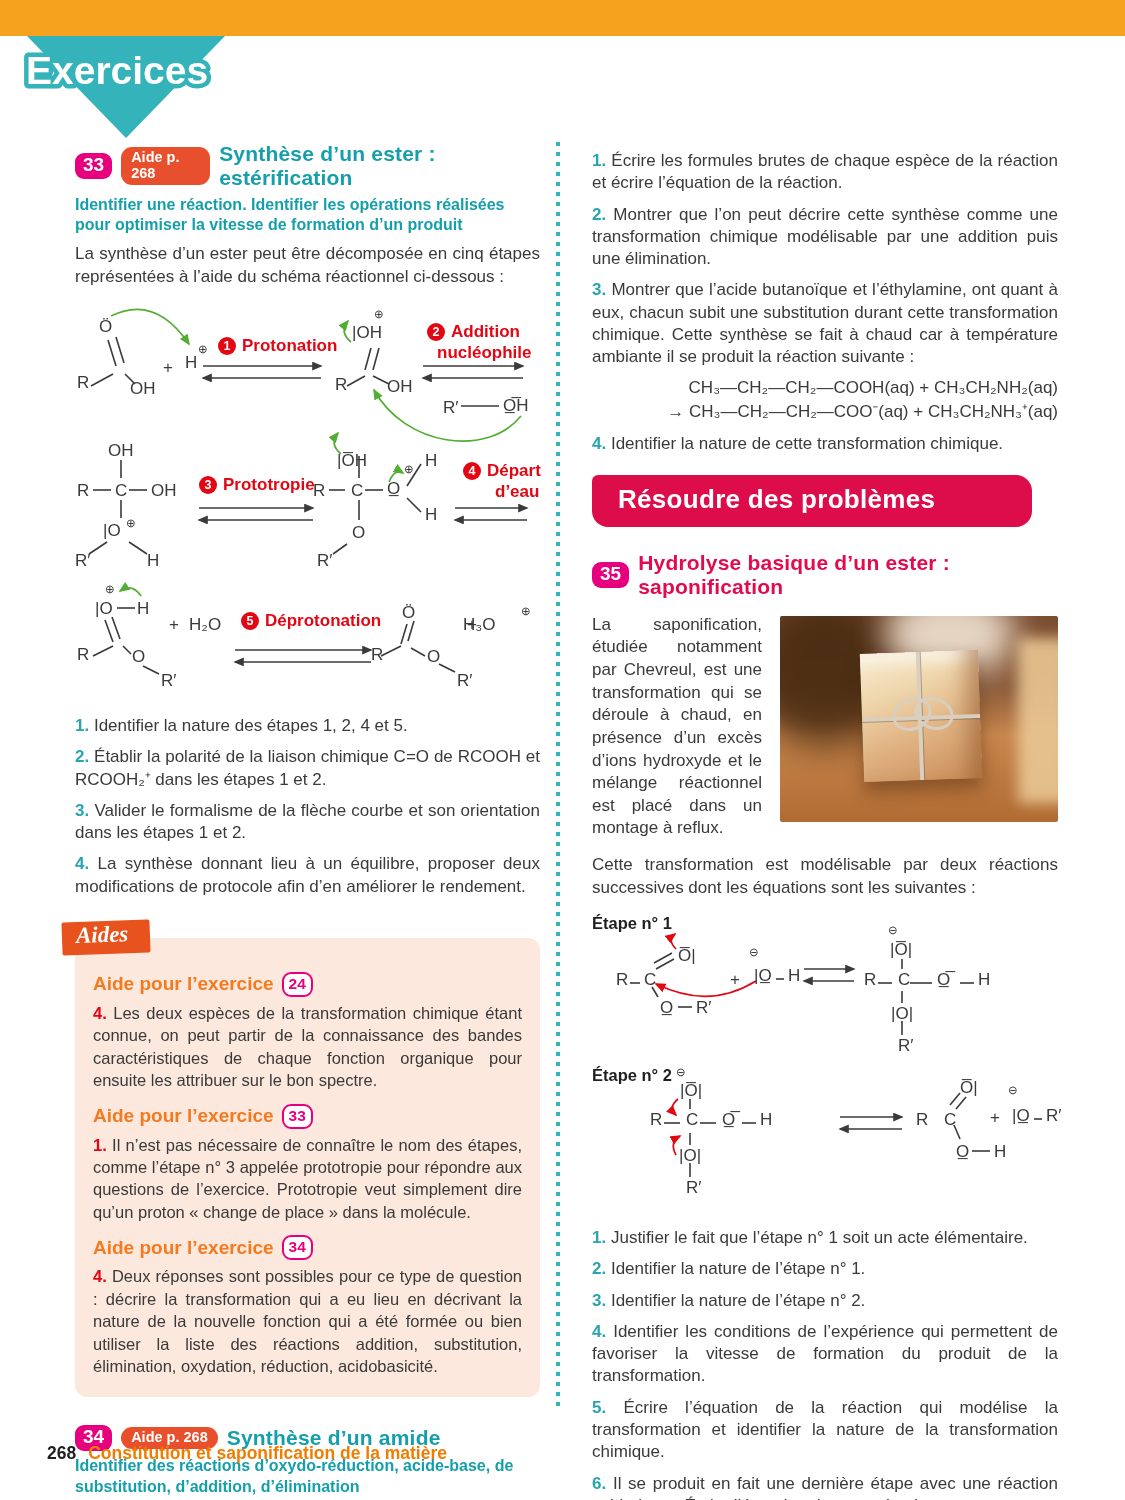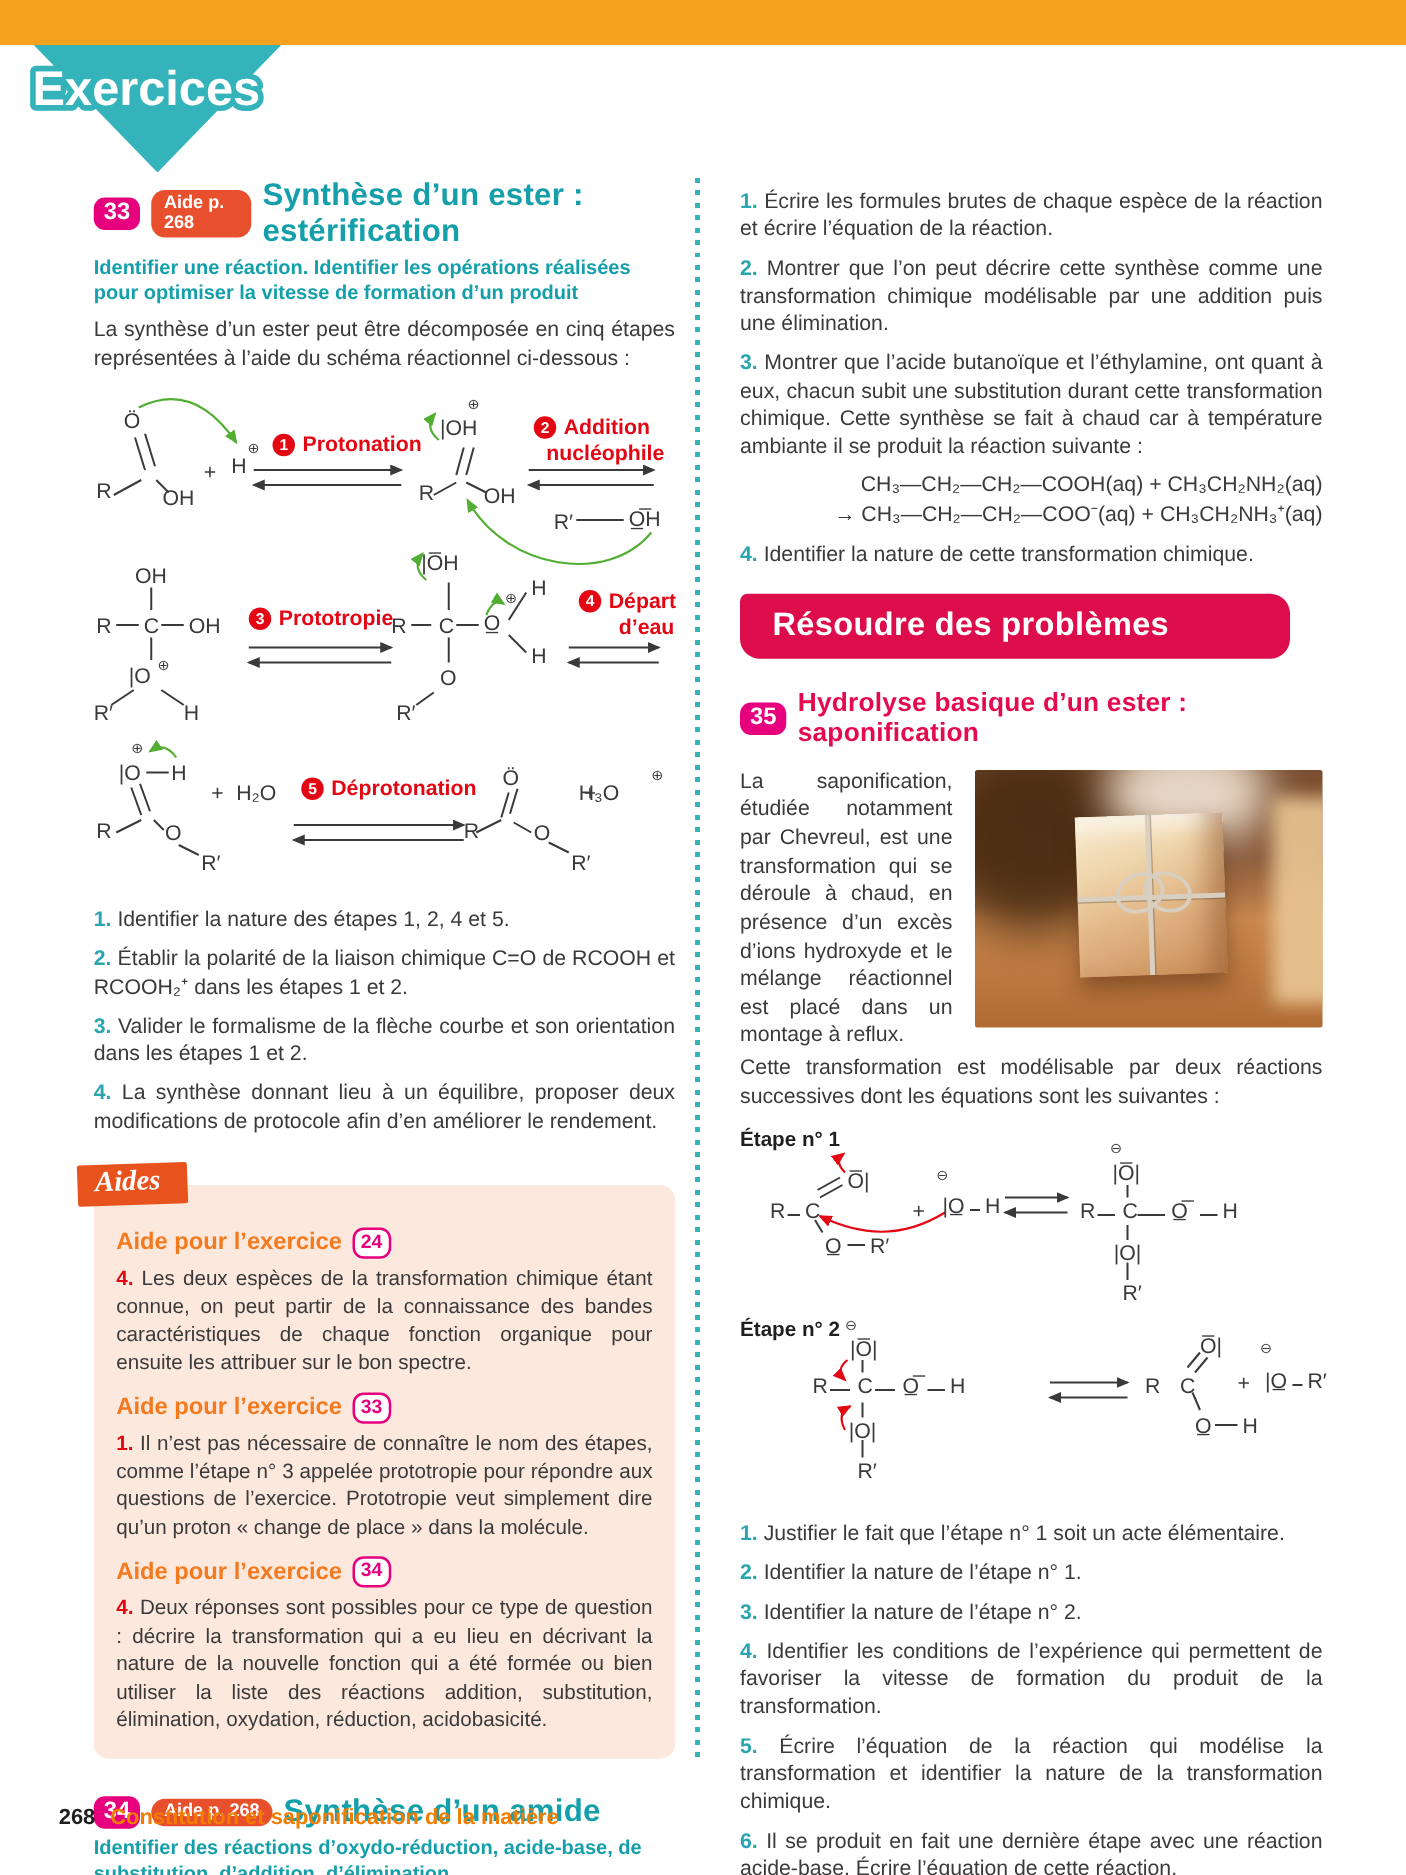--- a/index.html
+++ b/index.html
@@ -12,21 +12,21 @@
   .divider{position:absolute;left:556px;top:142px;width:4px;height:1268px;
        background-image:repeating-linear-gradient(180deg,#35b3ba 0 4px,transparent 4px 10px)}
   .col{position:absolute;top:142px;width:465px}
   .col-left{left:75px}
   .col-right{left:592px;width:466px;top:140px}
   .exhead{display:flex;align-items:center;gap:9px;margin:0 0 5px}
   .numbadge{background:#e6007e;color:#fff;font-weight:bold;font-size:19px;border-radius:9px;
        padding:1px 8px 2px;line-height:1.2}
   .aidebadge{background:#e8502d;color:#fff;font-weight:bold;font-size:14.5px;border-radius:11px;
        padding:3px 10px;line-height:1.1}
-  .extitle{color:#149faa;font-weight:bold;font-size:25px;letter-spacing:.2px}
+  .extitle{color:#149faa;font-weight:bold;font-size:21px;letter-spacing:.2px}
   .extitle.red{color:#e30a4e;font-size:21px}
   .subtitle{color:#149faa;font-weight:bold;font-size:16px;line-height:1.28;margin:0 0 7px;text-align:left}
   .body-p{font-size:17px;line-height:1.33;text-align:justify;margin:0}
   .scheme{position:relative}
   .scheme svg{position:absolute;left:0;top:0;overflow:visible}
   .si{position:absolute;white-space:pre;line-height:1}
   .atom{font-size:17px;color:#3a3a3a}
   .chg{font-size:11.5px;color:#3a3a3a}
   .snum{width:18px;height:18px;background:#e30613;color:#fff;border-radius:50%;
         font-size:12.5px;font-weight:bold;text-align:center;line-height:18px}
@@ -64,21 +64,21 @@
        background:linear-gradient(160deg,#f8ecd4 0%,#efd6ac 30%,#e0b281 62%,#c98d58 100%);
        box-shadow:inset -26px 0 22px -14px rgba(140,80,38,.55),inset 0 20px 16px -12px rgba(255,252,244,.9),0 10px 18px rgba(70,35,10,.45)}
   .twine-v{position:absolute;left:56px;top:0;width:4px;height:128px;background:#d9d0c2;box-shadow:1px 0 0 rgba(90,70,50,.4)}
   .twine-h{position:absolute;left:0;top:64px;width:118px;height:4px;background:#d8cfc1;box-shadow:0 1px 0 rgba(90,70,50,.4)}
   .bow{position:absolute;left:30px;top:46px;width:34px;height:26px;border:3px solid #d8cfc1;
        border-radius:50% 50% 50% 50%;transform:rotate(-20deg);background:transparent}
   .bow2{left:52px;transform:rotate(22deg)}
   .footer{position:absolute;left:47px;top:1443px;display:flex;align-items:baseline;gap:12px}
   .pagenum{font-weight:bold;font-size:17.5px;color:#1f1f1f}
   .chapter{font-weight:bold;font-size:17.5px;color:#f07d00}
-  .mt6{margin-top:3px}
+  .mt6{margin-top:14px}
 </style>
 </head>
 <body>
 
 <div class="topbar"></div>
 <div class="tri"></div>
 <div class="logo">
   <svg width="240" height="72">
     <text x="8" y="46" font-family="Liberation Sans, sans-serif" font-size="39" font-weight="bold" fill="#ffffff" stroke="#35b3ba" stroke-width="9" paint-order="stroke" stroke-linejoin="round">Exercices</text>
   </svg>
@@ -179,21 +179,21 @@
       <span class="si atom" style="left: 33px; top: 138px;">OH</span>
       <span class="si atom" style="left: 2px; top: 178px;">R</span>
       <span class="si atom" style="left: 40px; top: 178px;">C</span>
       <span class="si atom" style="left: 76px; top: 178px;">OH</span>
       <span class="si atom" style="left: 28px; top: 218px;">|O</span>
       <span class="si chg" style="left: 51px; top: 214px;">⊕</span>
       <span class="si atom" style="left: 0px; top: 248px;">R′</span>
       <span class="si atom" style="left: 72px; top: 248px;">H</span>
       <span class="si snum" style="left: 124px; top: 172px;">3</span>
       <span class="si slabel" style="left: 148px; top: 172px;">Prototropie</span>
-      <span class="si atom" style="left: 262px; top: 128px;">|O̅H</span>
+      <span class="si atom" style="left: 262px; top: 148px;">|O̅H</span>
       <span class="si atom" style="left: 238px; top: 178px;">R</span>
       <span class="si atom" style="left: 276px; top: 178px;">C</span>
       <span class="si atom" style="left: 312px; top: 176px;">O̲</span>
       <span class="si chg" style="left: 329px; top: 160px;">⊕</span>
       <span class="si atom" style="left: 350px; top: 148px;">H</span>
       <span class="si atom" style="left: 350px; top: 202px;">H</span>
       <span class="si atom" style="left: 277px; top: 220px;">O</span>
       <span class="si atom" style="left: 242px; top: 248px;">R′</span>
       <span class="si snum" style="left: 388px; top: 158px;">4</span>
       <span class="si slabel" style="left: 412px; top: 158px;">Départ</span>

